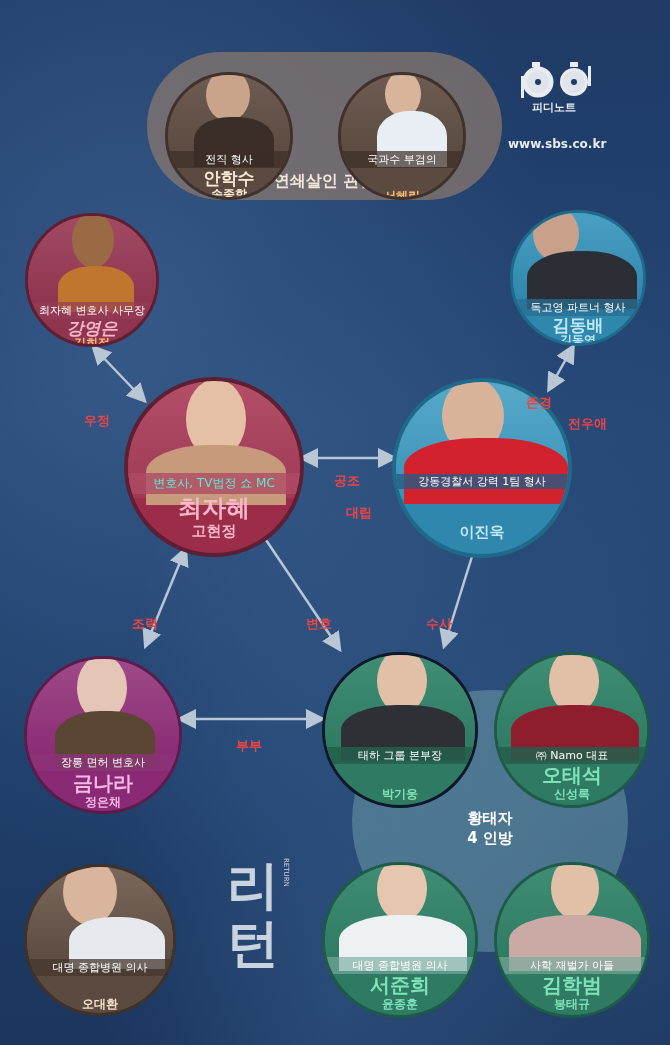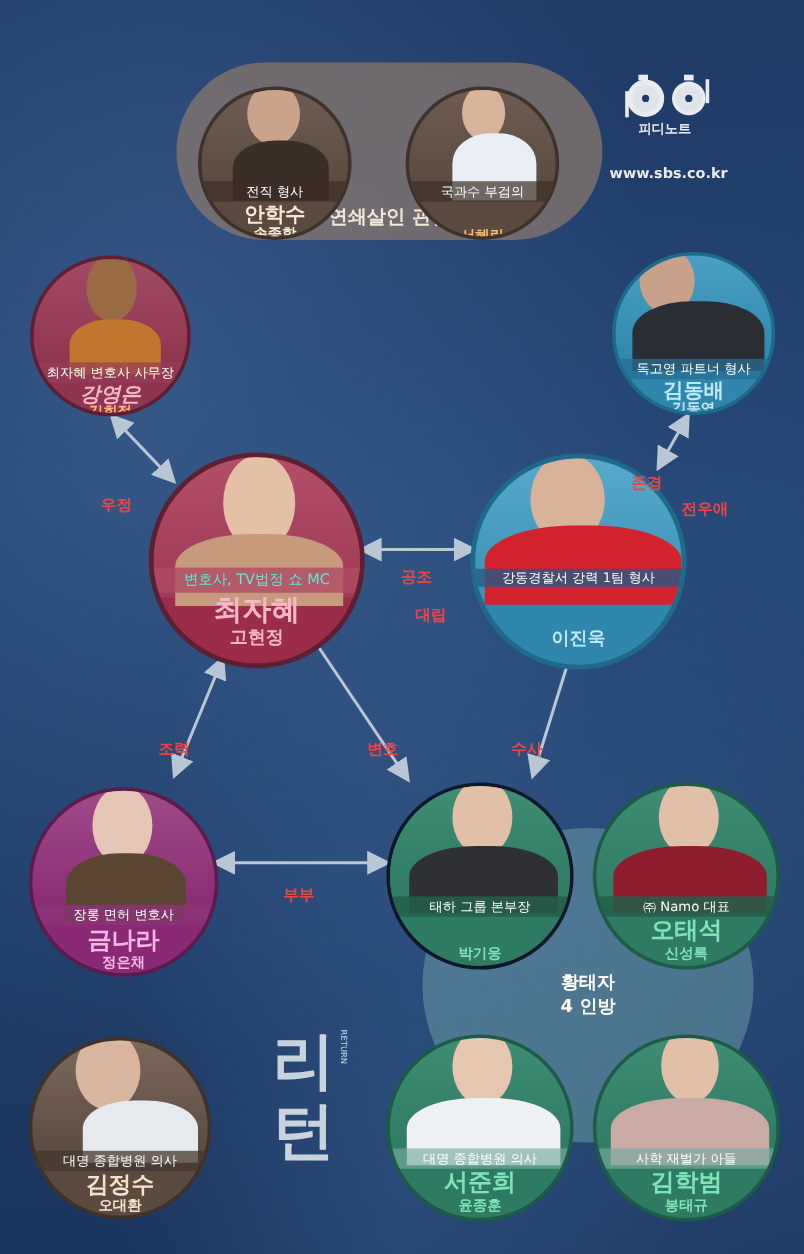--- a/index.html
+++ b/index.html
@@ -190,21 +190,20 @@
   <div class="role" style="top:92px; background:rgba(35,95,75,0.85); padding:1px 0;">㈜ Namo 대표</div>
   <div class="name" style="top:107px; font-size:20px; color:#7fe3b8;">오태석</div>
   <div class="actor" style="top:131px; font-size:12px; color:#7fe3b8;">신성록</div>
 </div>
 
 <div class="char" style="left:24px; top:864px; width:152px; height:152px; background:#5b4a40; border:3px solid #3f322b;">
   <div class="photo" style="background:linear-gradient(180deg,#7a685c,#5b4a40);"></div>
   <div class="head" style="left:36px; top:-8px; width:54px; height:66px; background:#d8b59c;"></div>
   <div class="body" style="left:42px; top:50px; width:96px; height:52px; background:#e6eaee;"></div>
   <div class="role" style="top:92px; background:rgba(70,55,45,0.75); padding:1px 0;">대명 종합병원 의사</div>
-  <div class="name" style="top:107px; font-size:19px; color:#f6e0c8;">김정수</div>
   <div class="actor" style="top:129px; font-size:12px; color:#f6e0c8;">오대환</div>
 </div>
 
 <div class="char" style="left:322px; top:862px; width:156px; height:156px; background:#2e7a62; border:3px solid #1e5a48;">
   <div class="photo" style="background:linear-gradient(180deg,#3f8d74,#2e7a62);"></div>
   <div class="head" style="left:52px; top:-8px; width:50px; height:64px; background:#e6c6ae;"></div>
   <div class="body" style="left:14px; top:50px; width:128px; height:56px; background:#eef1f4;"></div>
   <div class="role" style="top:92px; background:rgba(120,170,160,0.65); padding:1px 0;">대명 종합병원 의사</div>
   <div class="name" style="top:107px; font-size:20px; color:#7fe3b8;">서준희</div>
   <div class="actor" style="top:131px; font-size:12px; color:#7fe3b8;">윤종훈</div>

